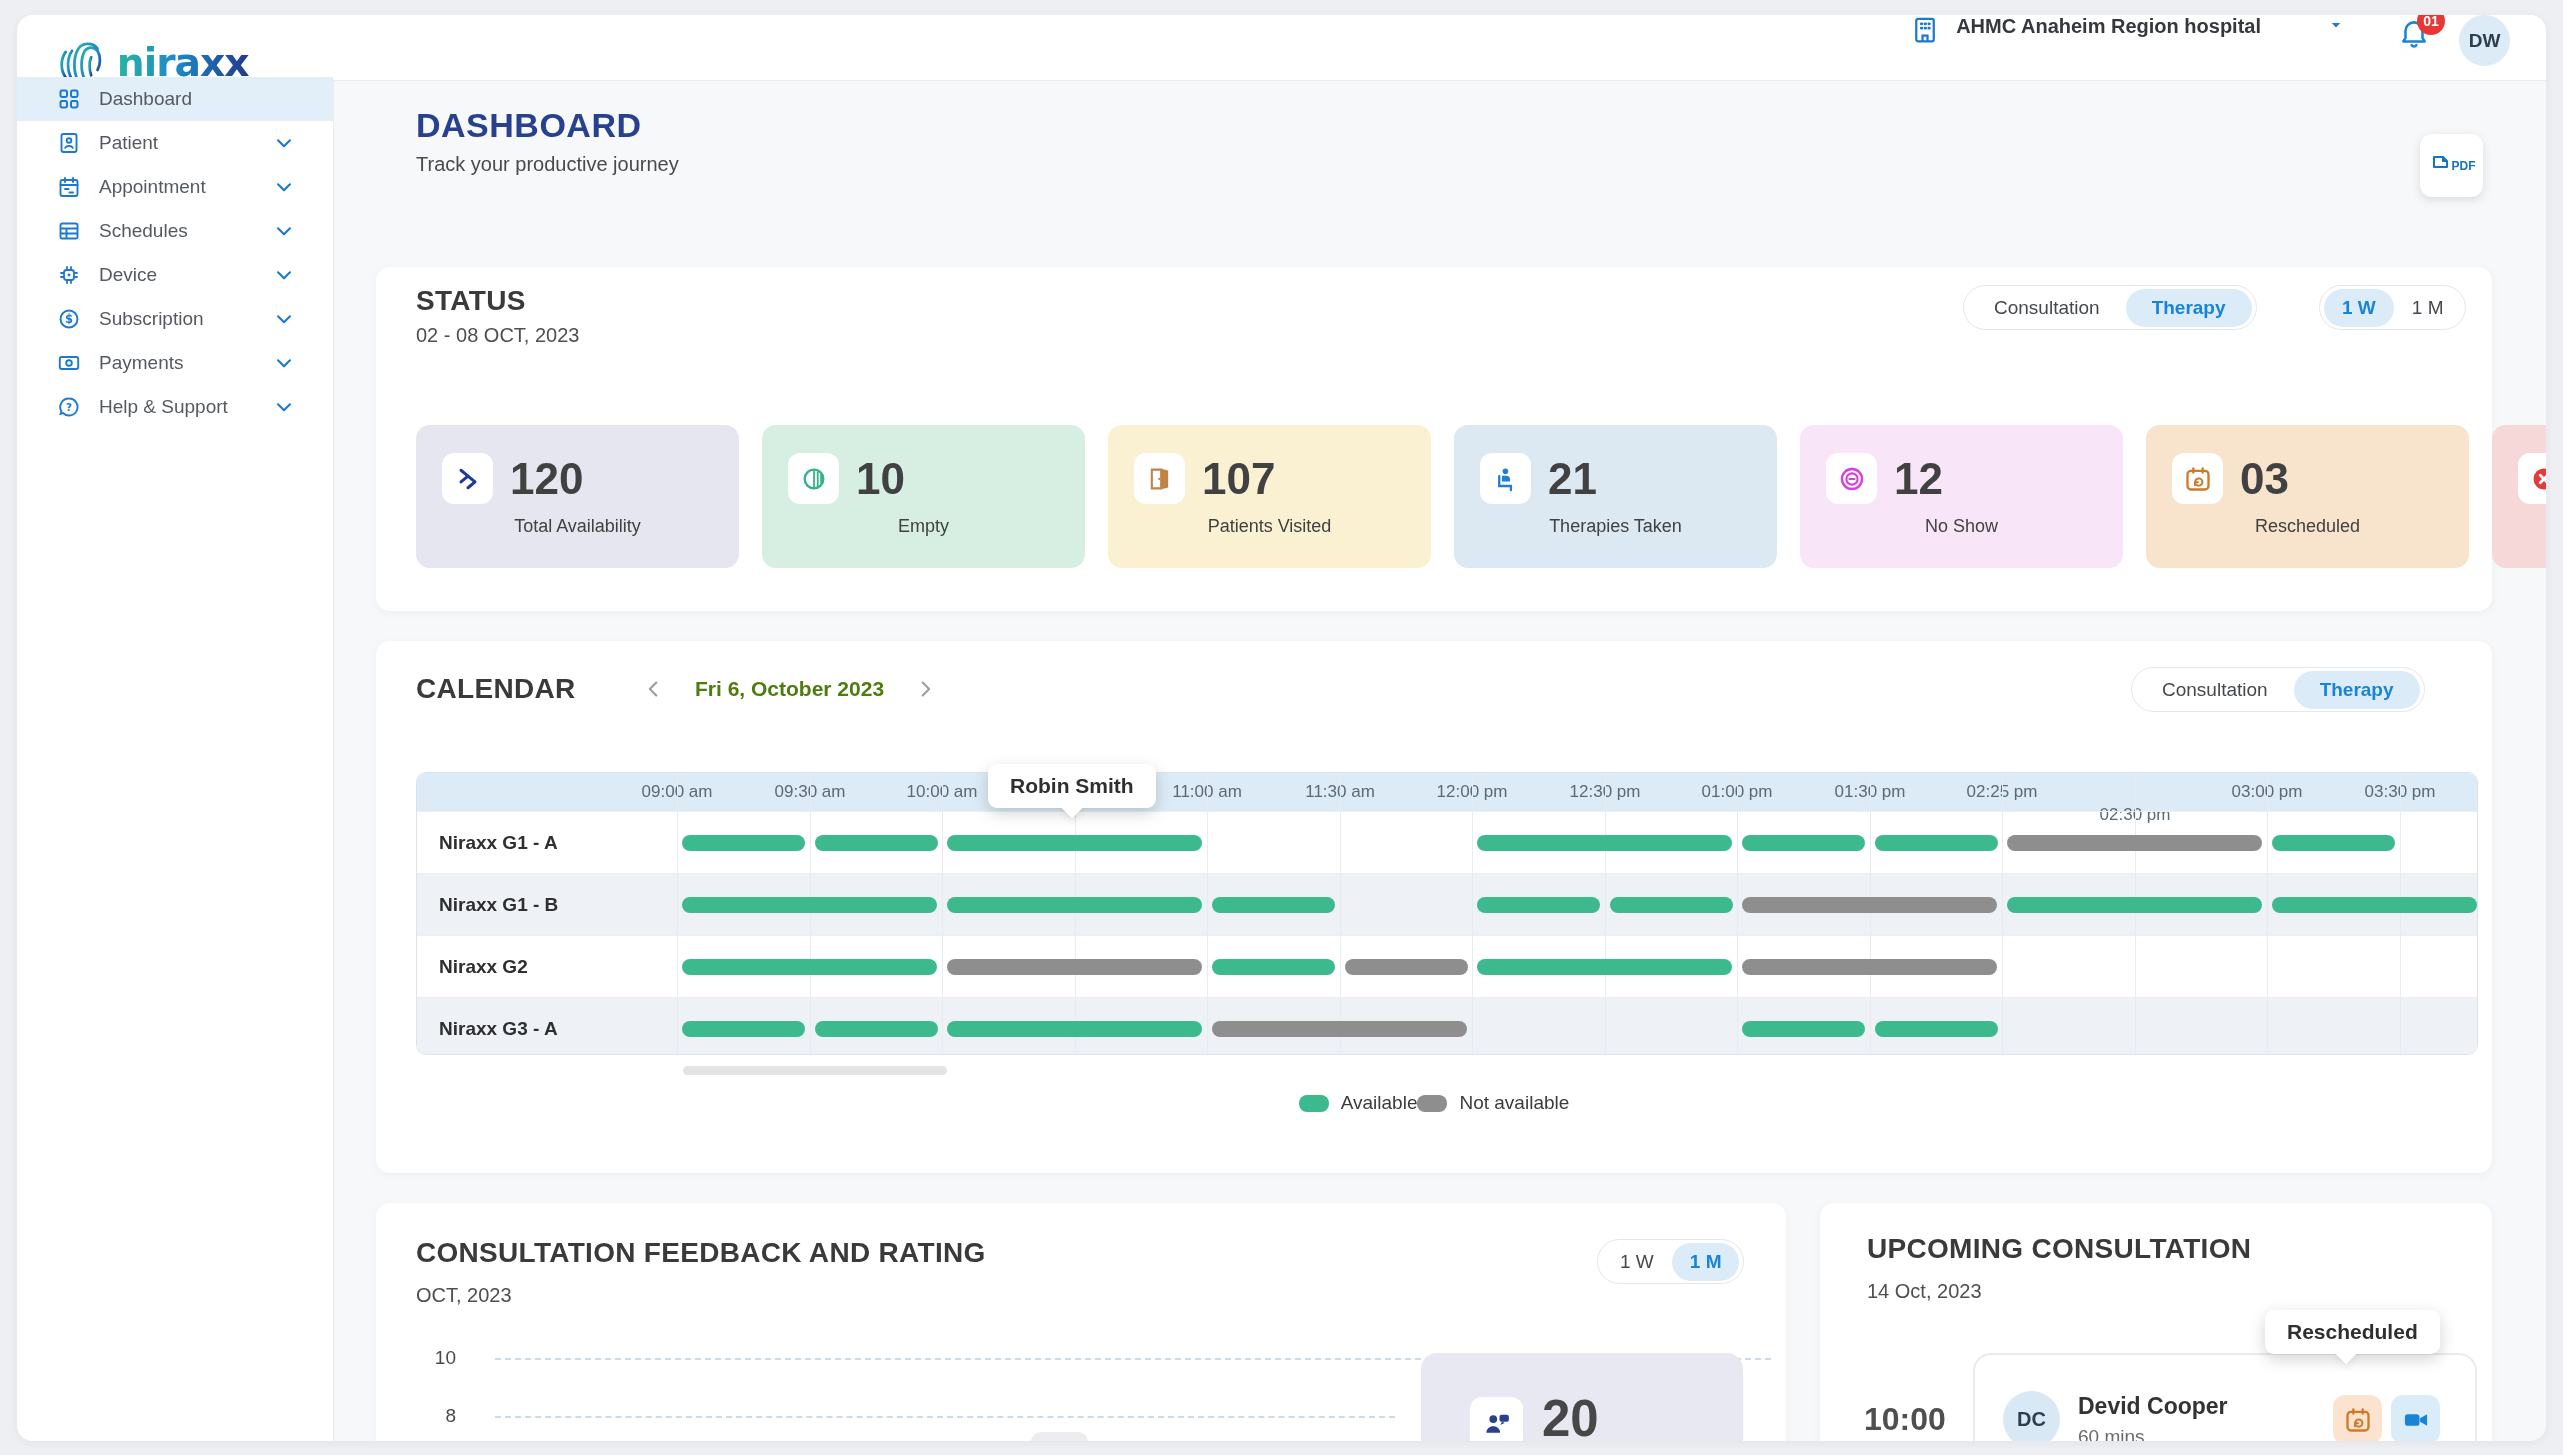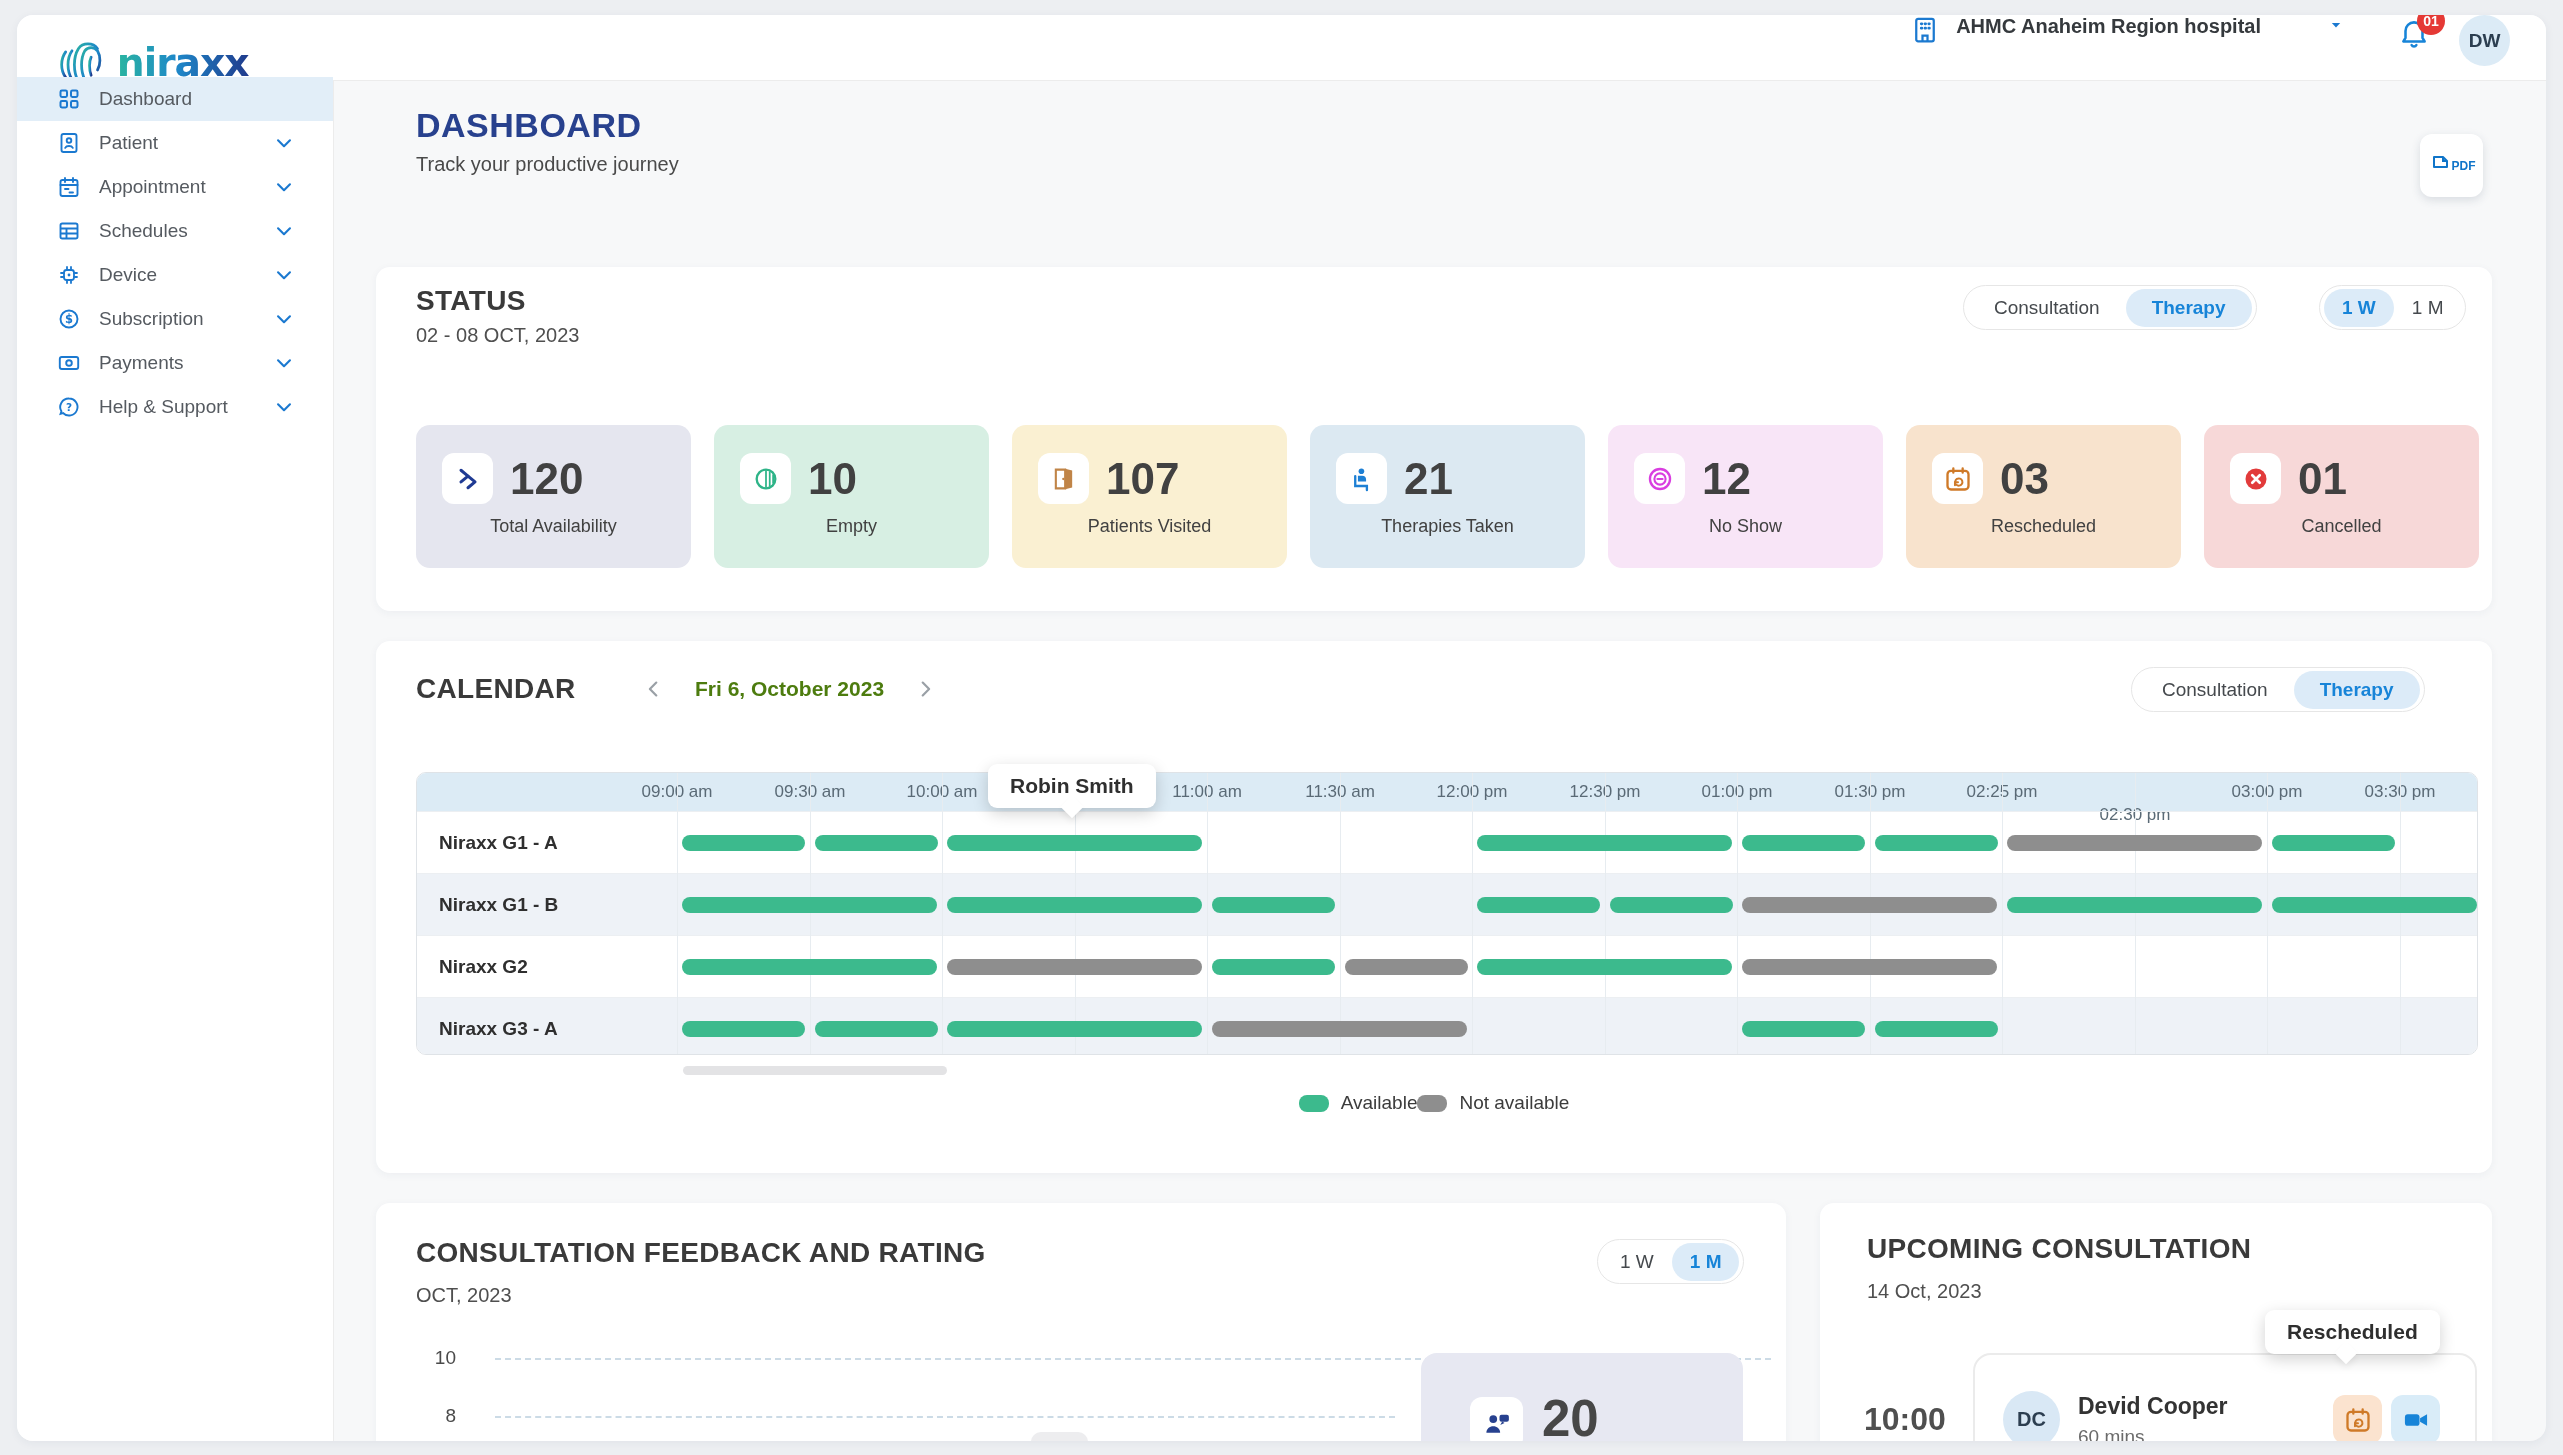--- a/index.html
+++ b/index.html
@@ -44,21 +44,21 @@
   .sec-title{position:absolute;font-size:28px;font-weight:bold;color:#3a3a3a;letter-spacing:0.3px;}
   .sec-sub{position:absolute;font-size:20px;color:#4f4f4f;}
   
   .toggle{position:absolute;height:45px;background:#fff;border:1px solid #e6e6e6;border-radius:24px;
           display:flex;align-items:center;padding:0 4px;box-sizing:border-box;}
   .tg-opt{height:38px;line-height:38px;padding:0 26px;border-radius:19px;font-size:19px;color:#45494d;cursor:pointer;white-space:nowrap;}
   .toggle.small .tg-opt{padding:0 18px;}
   .tg-opt.on{background:#dcebf8;color:#1784d8;font-weight:bold;}
   
   #stat-cards{position:absolute;left:40px;top:158px;display:flex;gap:23px;}
-  .stat-card{width:275px;height:143px;border-radius:14px;position:relative;}
+  .stat-card{width:323px;height:143px;border-radius:14px;position:relative;}
   .stat-top{display:flex;align-items:center;gap:17px;padding:28px 0 0 26px;}
   .stat-icn{width:51px;height:51px;background:#fff;border-radius:12px;display:flex;align-items:center;justify-content:center;}
   .stat-icn svg{width:28px;height:28px;}
   .stat-val{font-size:44px;font-weight:bold;color:#414141;}
   .stat-label{text-align:center;font-size:18px;color:#414141;margin-top:12px;}
   
   #cal-nav{position:absolute;left:267px;top:36px;display:flex;align-items:center;gap:30px;}
   .nav-chev{width:22px;height:22px;color:#9aa0a6;cursor:pointer;}
   .nav-chev svg{width:22px;height:22px;display:block;}
   #cal-date{font-size:21px;font-weight:bold;color:#4d7c0f;cursor:pointer;}

